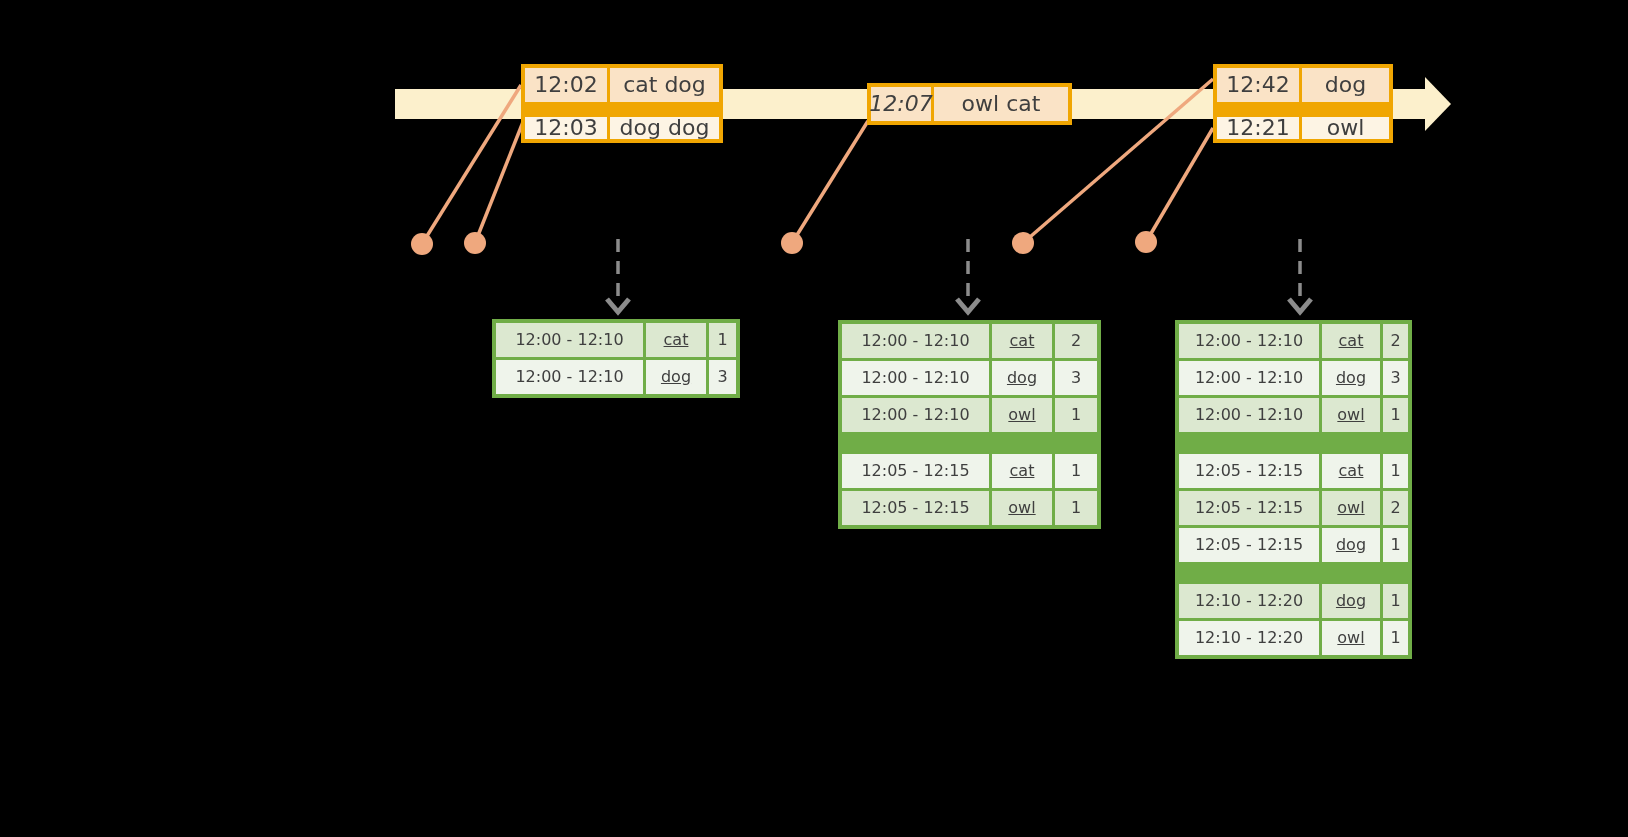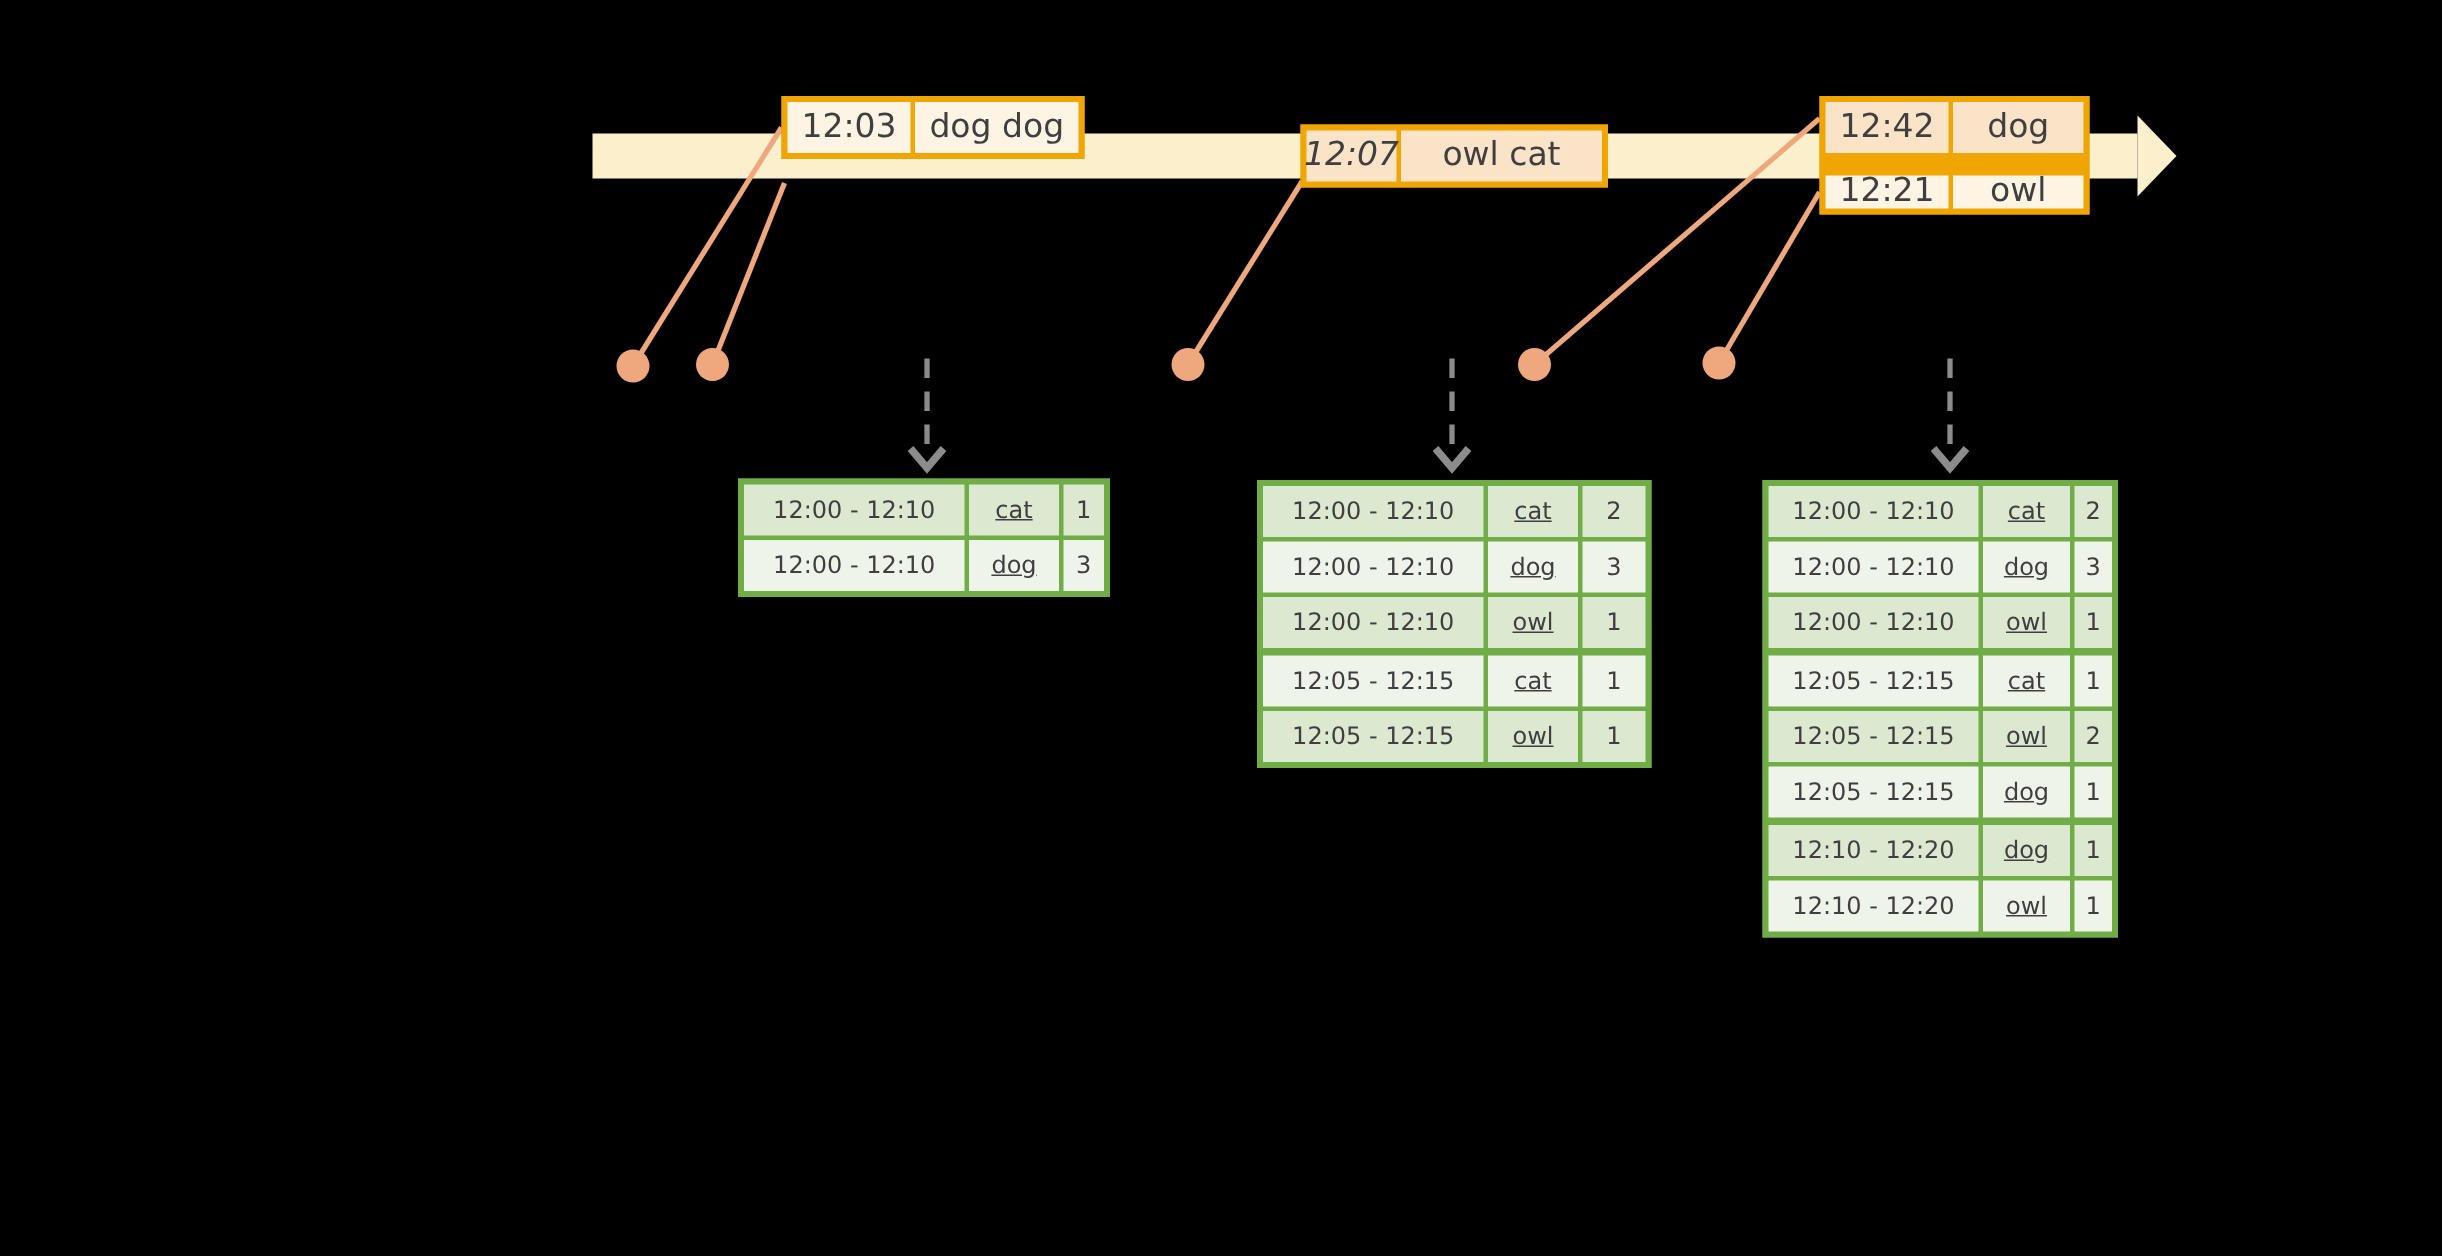--- a/index.html
+++ b/index.html
@@ -61,21 +61,21 @@
   .row-peach .ecell { background: var(--peach, #FAE3C6); }
   .row-cream .ecell { background: var(--cream, #FDF4E4); }
 
   
   .result-table {
     position: absolute;
     border: 4px solid var(--result-border, #70AD47);
     background: var(--result-border, #70AD47);
     z-index: 3;
   }
-  .rgroup + .rgroup { margin-top: 5px; }
+  .rgroup + .rgroup { margin-top: 22px; }
   .rrow { display: flex; height: 34px; }
   .rrow + .rrow { margin-top: 3px; }
   .rcell {
     display: flex; align-items: center; justify-content: center;
     color: var(--text, #3F3F3F);
     font-size: 16px;
     line-height: 1;
   }
   .rwindow { width: 147px; }
   .rword   { width: 60px; margin-left: 3px; text-decoration: underline; }
@@ -118,20 +118,24 @@
       <line x1="968" y1="239" x2="968" y2="297" stroke="#8C8C8C" stroke-width="3.5" stroke-dasharray="13 9"></line>
       <polyline points="957,299 968,312 979,299" fill="none" stroke="#8C8C8C" stroke-width="5"></polyline>
     </g>
     <g>
       <line x1="1300" y1="239" x2="1300" y2="297" stroke="#8C8C8C" stroke-width="3.5" stroke-dasharray="13 9"></line>
       <polyline points="1289,299 1300,312 1311,299" fill="none" stroke="#8C8C8C" stroke-width="5"></polyline>
     </g>
   </svg>
 
   <div class="event-table ev-0" style="left:521px; top:64px; width:194px;">
+      <div class="event-row row-peach">
+        <div class="ecell etime">12:02</div>
+        <div class="ecell ewords">cat dog</div>
+      </div>
       <div class="event-row row-cream">
         <div class="ecell etime">12:03</div>
         <div class="ecell ewords">dog dog</div>
       </div>
     </div>
   <div class="event-table ev-1" style="left:867px; top:83px; width:197px;">
       <div class="event-row row-peach">
         <div class="ecell etime">12:07</div>
         <div class="ecell ewords">owl cat</div>
       </div>

